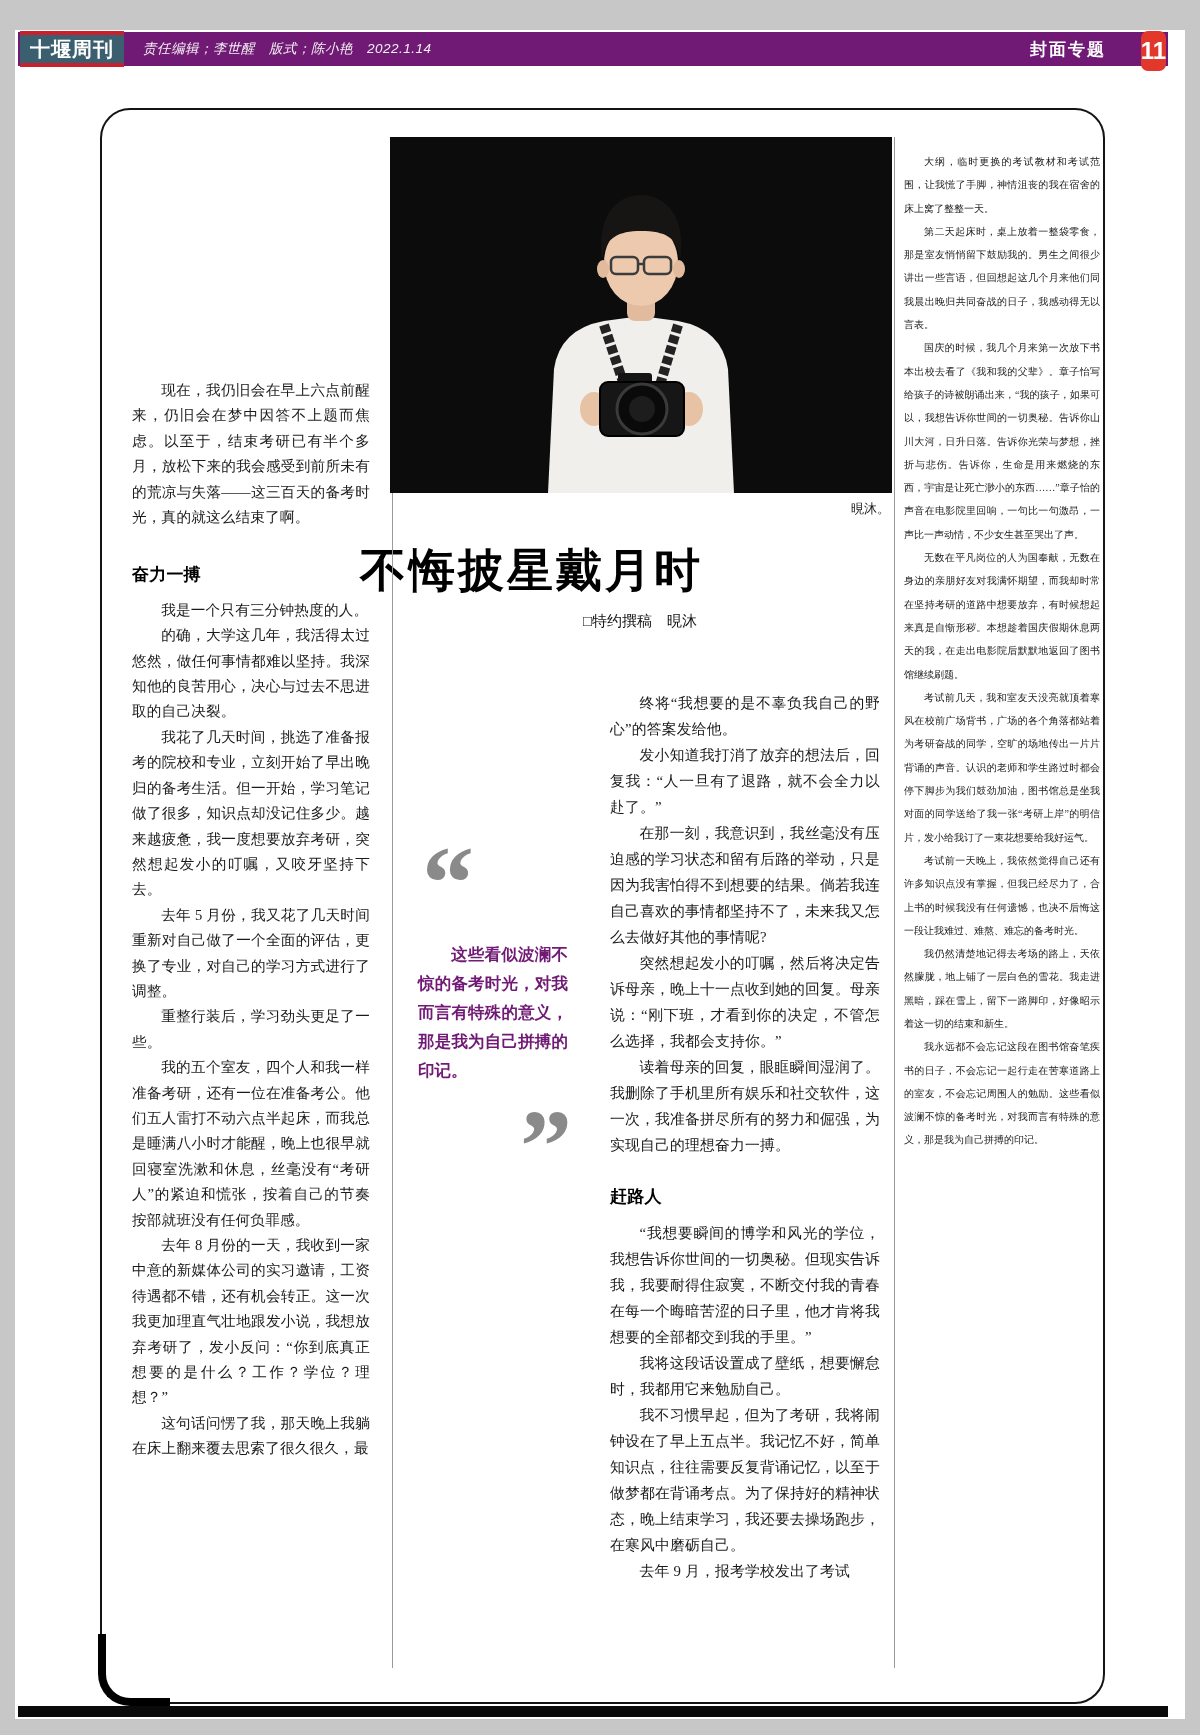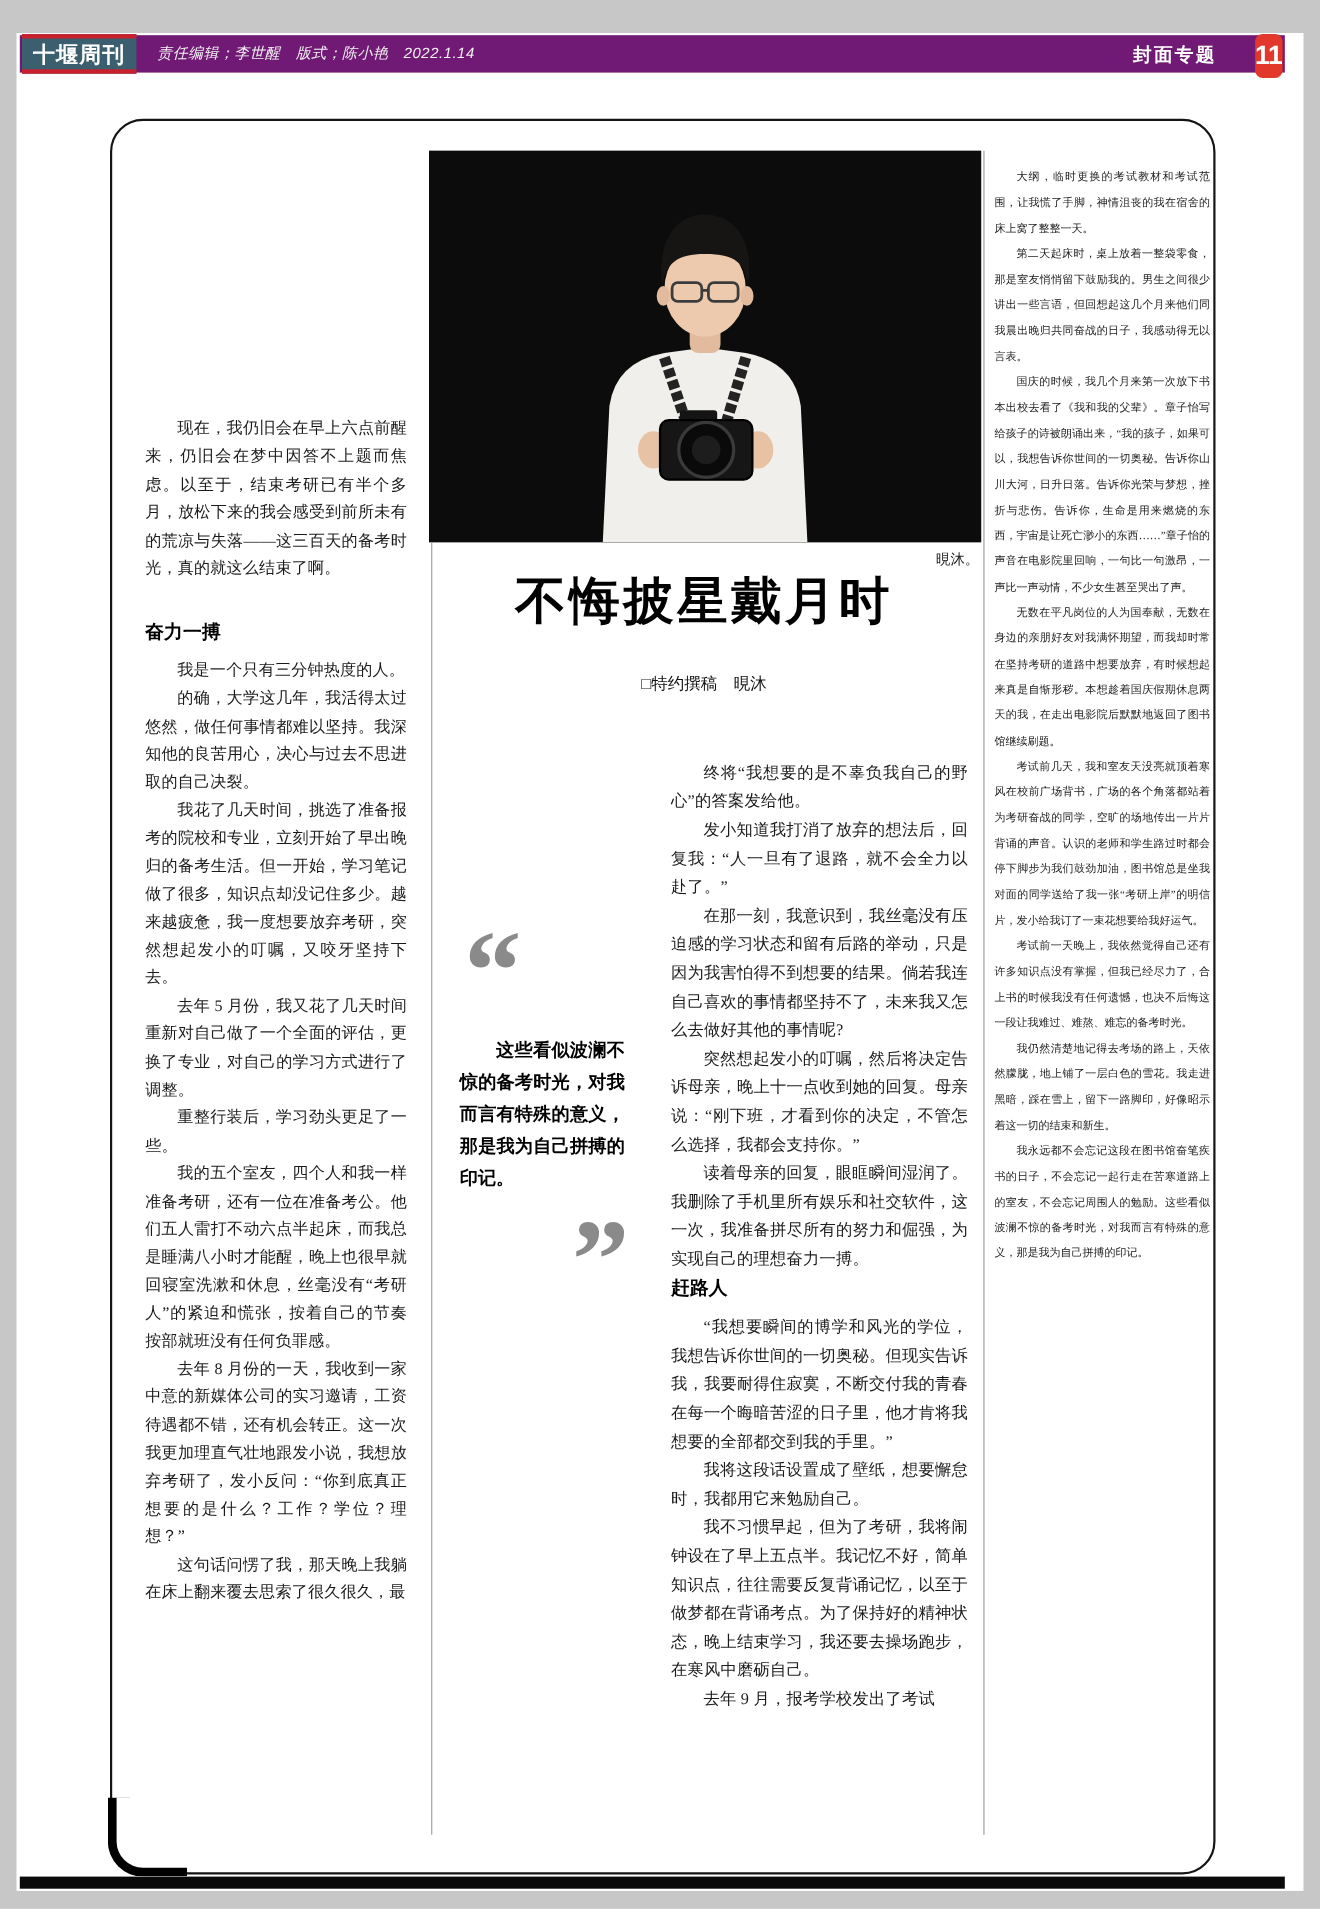--- a/index.html
+++ b/index.html
@@ -34,21 +34,21 @@
   .corner-accent{position:absolute;left:-4px;bottom:-4px;width:64px;height:64px;
                  border-left:8px solid #000;border-bottom:8px solid #000;
                  border-bottom-left-radius:32px;pointer-events:none;}
 
   
   .portrait-photo{position:absolute;left:288px;top:27px;width:502px;height:356px;background:#0c0c0c;}
   .photo-caption{position:absolute;left:288px;top:390px;width:500px;text-align:right;
                  font-size:13px;color:#222;}
 
   
-  .article-title{position:absolute;left:258px;top:406px;width:560px;text-align:center;
+  .article-title{position:absolute;left:258px;top:430px;width:560px;
                  font-size:46px;font-weight:bold;letter-spacing:3px;color:#000;}
   .article-byline{position:absolute;left:258px;top:502px;width:560px;text-align:center;
                   font-size:15px;color:#111;
                   font-family:"Liberation Sans","DejaVu Sans",sans-serif;}
 
   
   .divider{position:absolute;width:1px;background:#9a9a9a;}
   .divider-left{left:290px;top:383px;height:1175px;}
   .divider-right{left:792px;top:27px;height:1531px;}
 
@@ -56,30 +56,30 @@
   .col p{margin:0;text-indent:2em;text-align:justify;}
   .left-column{position:absolute;left:30px;top:268px;width:238px;
                font-size:14.6px;line-height:25.4px;letter-spacing:.2px;}
   .middle-column{position:absolute;left:508px;top:580px;width:270px;
                  font-size:14.8px;line-height:26px;letter-spacing:.2px;}
   .right-column{position:absolute;left:802px;top:40px;width:196px;
                 font-size:10px;line-height:23.3px;}
   .section-heading{font-family:"Liberation Sans","DejaVu Sans",sans-serif;font-weight:bold;
                    font-size:17px;color:#000;margin:0 0 10px 0;}
   .left-column .section-heading{margin-top:32px;}
-  .middle-column .section-heading{}
+  .middle-column .section-heading{margin-top:26px;}
 
   
   .pull-quote{position:absolute;left:308px;top:738px;width:168px;}
   .quote-mark{font-family:"Liberation Serif","DejaVu Serif",serif;color:#8a8a8a;
               font-size:104px;line-height:70px;font-weight:bold;}
   .open-mark{display:block;height:78px;margin-left:12px;}
   .close-mark{display:block;height:64px;text-align:right;margin-right:6px;margin-top:26px;}
   .pull-quote-text{font-size:16.5px;font-weight:bold;line-height:29px;text-align:justify;
-                   text-indent:2em;width:150px;margin:14px 0 0 8px;color:#000000;}
+                   text-indent:2em;width:150px;margin:14px 0 0 8px;color:#701a75;}
 </style>
 </head>
 <body>
 
 <div class="page">
   <div class="paper"></div>
 
   <div class="header-bar">
     <div class="masthead">
       <span class="masthead-title">十堰周刊</span>

